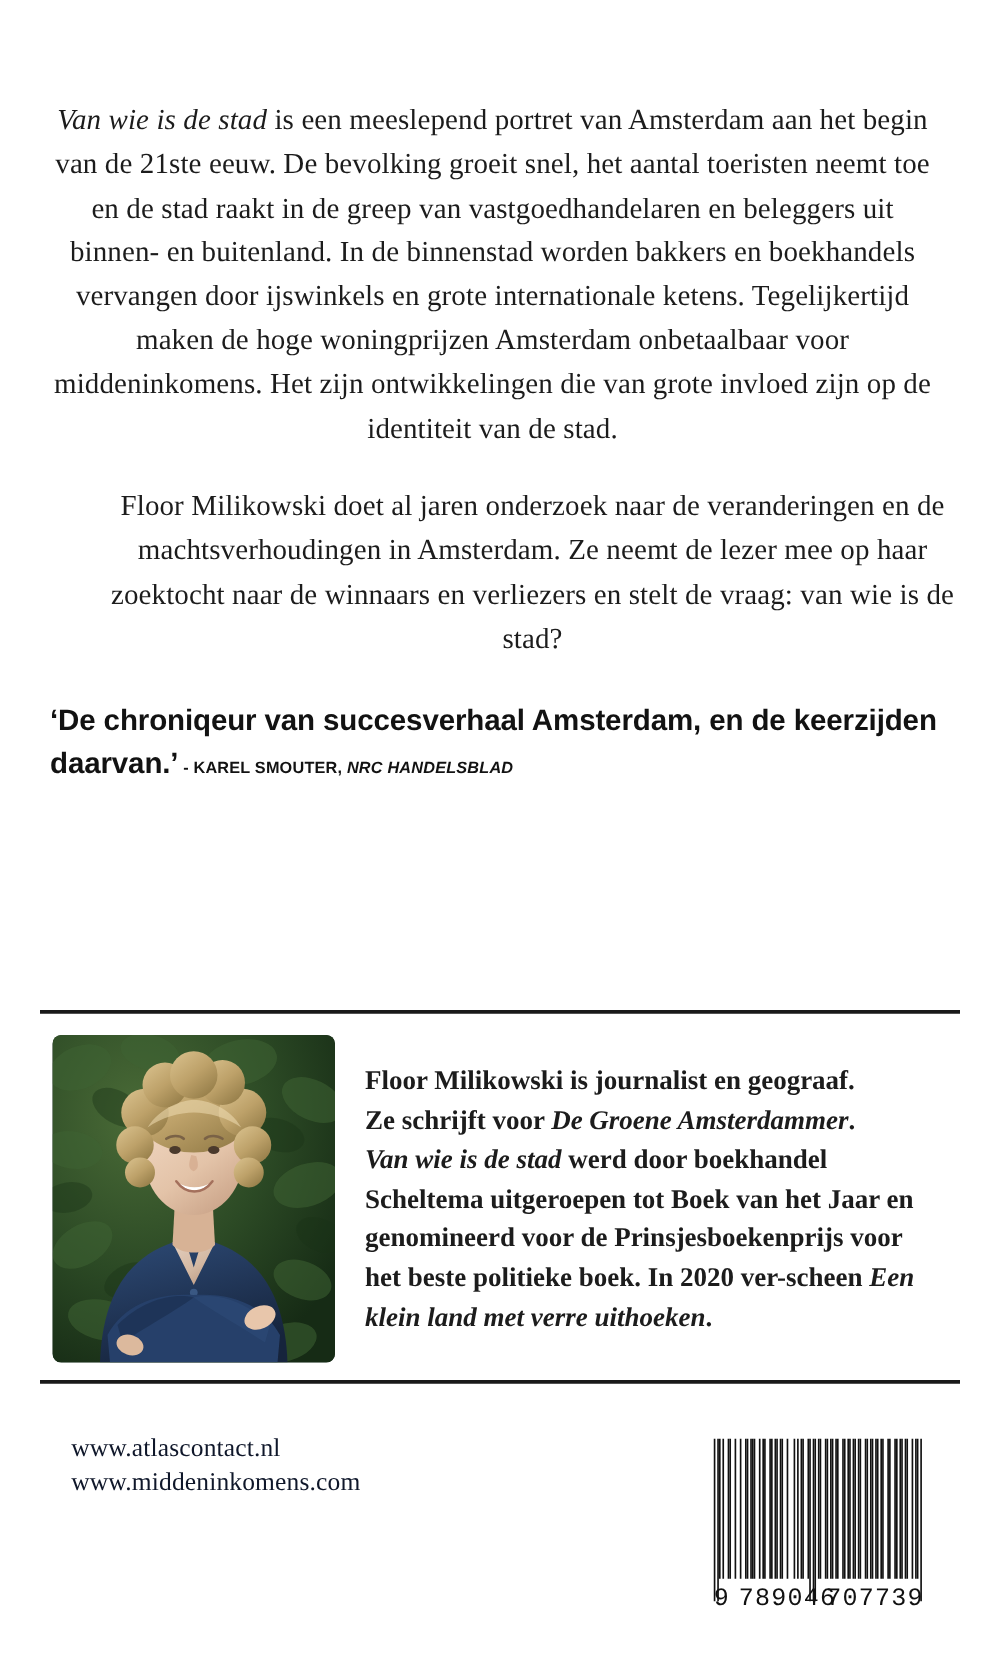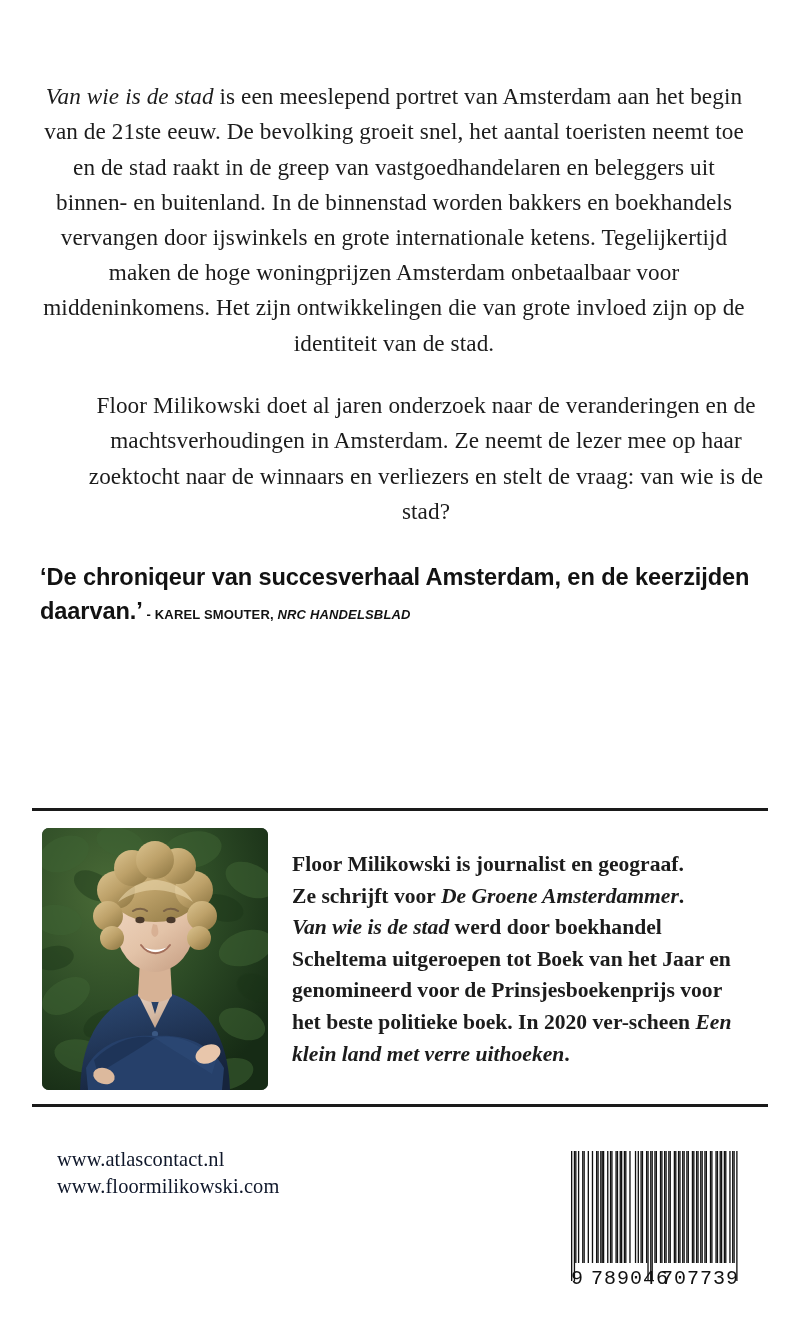--- a/index.html
+++ b/index.html
@@ -237,21 +237,21 @@
       <path d="M99 117 C107 128 120 128 128 117" stroke="#a4705c" stroke-width="2" fill="none" stroke-linecap="round"></path>
     </svg>
   </div>
 
   <div class="bio"><span>Floor Milikowski is journalist en geograaf.</span><br><span>Ze schrijft voor </span><em>De Groene Amsterdammer</em><span>.</span><br><em>Van wie is de stad</em><span> werd door boekhandel Scheltema uitgeroepen tot Boek van het Jaar en genomineerd voor de Prinsjesboekenprijs voor het beste politieke boek. In 2020 ver-scheen </span><em>Een klein land met verre uithoeken</em><span>.</span></div>
 
   <div class="rule" id="rule-bottom"></div>
 
   <div class="urls">
     <a href="#">www.atlascontact.nl</a>
-    <a href="#">www.floormilikowski.com</a>
+    <a href="#">www.middeninkomens.com</a>
   </div>
 
   <div class="barcode">
     <svg viewBox="0 0 180 142" preserveAspectRatio="none">
       <rect x="0" y="0" width="180" height="142" fill="#ffffff"></rect>
       <g id="bars" fill="#111111">
           <rect x="6.00" y="4" width="1.32" height="130"></rect>
           <rect x="8.78" y="4" width="1.32" height="130"></rect>
           <rect x="10.17" y="4" width="1.32" height="112"></rect>
           <rect x="12.94" y="4" width="1.32" height="112"></rect>

